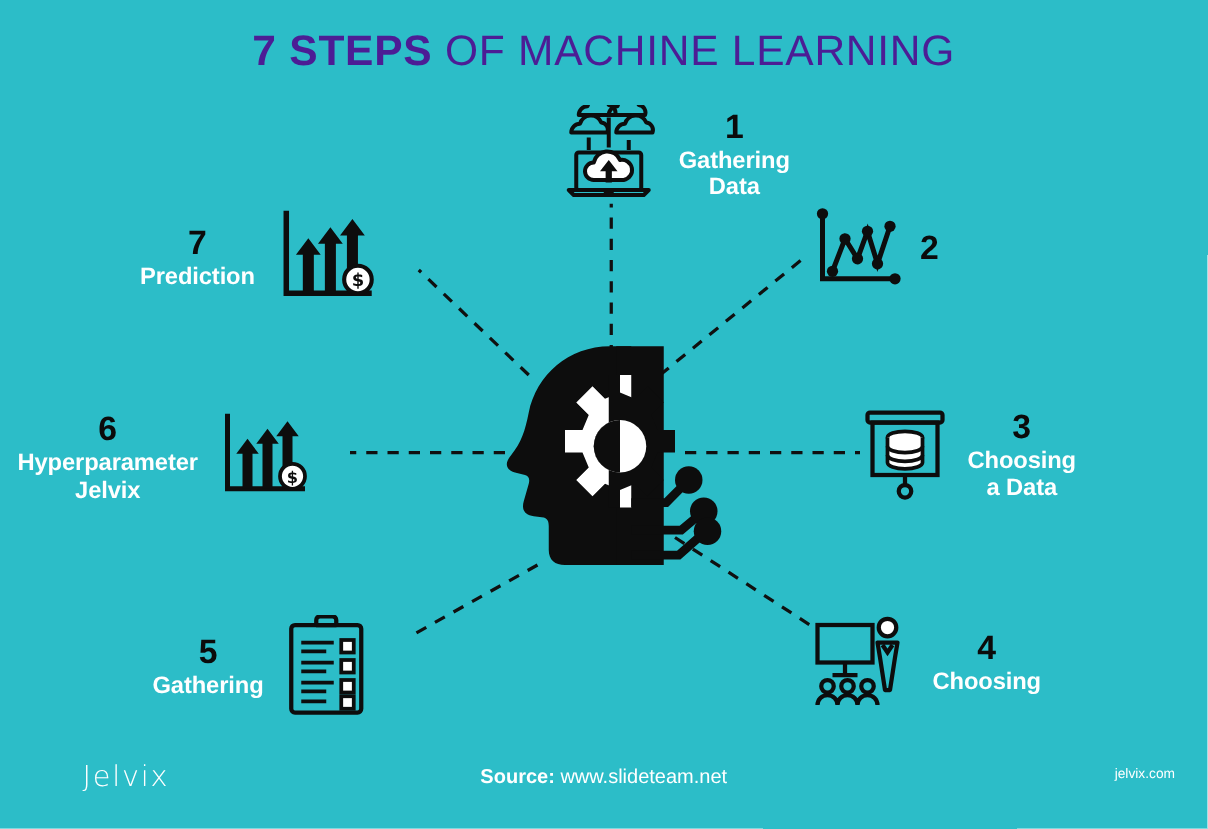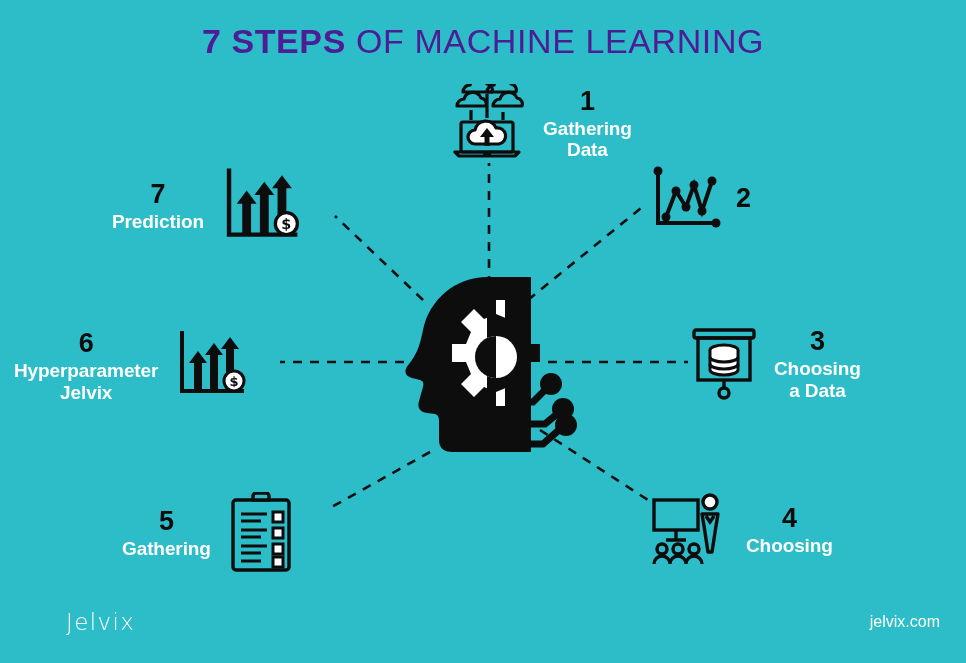--- a/index.html
+++ b/index.html
@@ -126,21 +126,21 @@
     text-align: center;
     color: #ffffff;
     font-size: 16px;
   }
   #source .sb { font-weight: bold; }
   #site {
     position: absolute;
     right: 26px;
     top: 12px;
     color: #ffffff;
-    font-size: 16px;
+    font-size: 11px;
   }
 </style>
 </head>
 <body>
 
 <div id="poster">
 
   <div id="title">
     <span class="strong">7 STEPS</span><span class="light"> OF MACHINE LEARNING</span>
   </div>
@@ -340,16 +340,20 @@
       <text x="62" y="57" font-family="DejaVu Sans, sans-serif" font-size="13" font-weight="bold" text-anchor="middle" fill="#0d0d0d">$</text>
     </svg>
     <div class="txt">
       <div class="num">7</div>
       <div class="lbl">Prediction</div>
     </div>
   </div>
 
   <div id="footer">
     <div id="logo">Jelvix</div>
+    <div id="source">
+      <span class="sb">Source:</span>
+      <span>www.slideteam.net</span>
+    </div>
     <div id="site">jelvix.com</div>
   </div>
 
 </div>
 
 </body></html>

